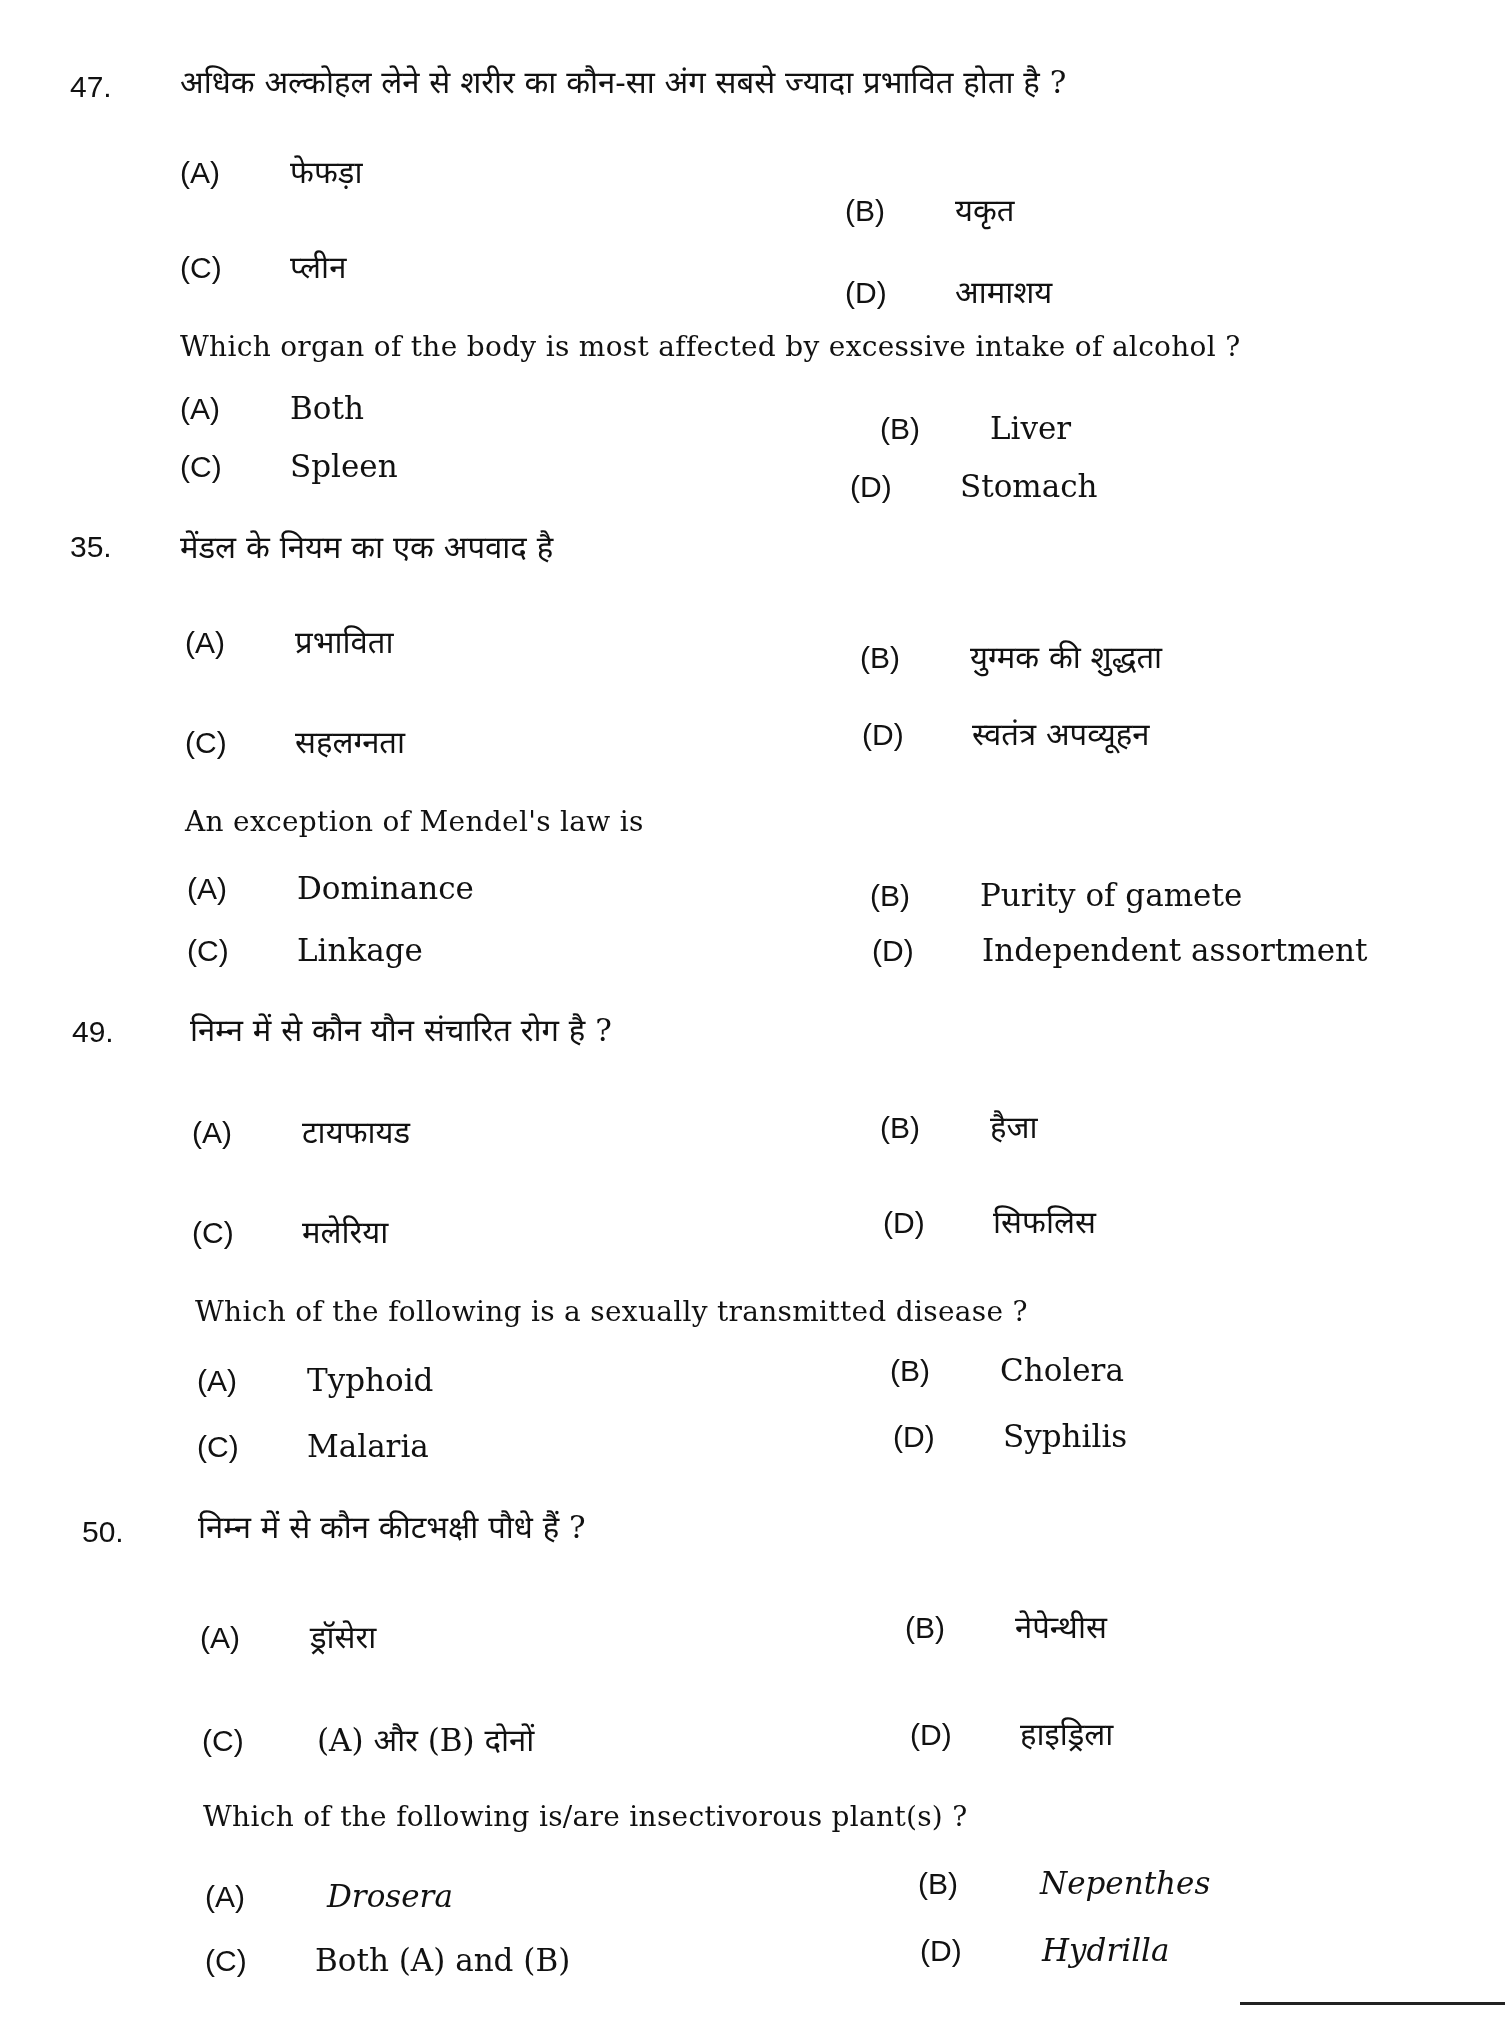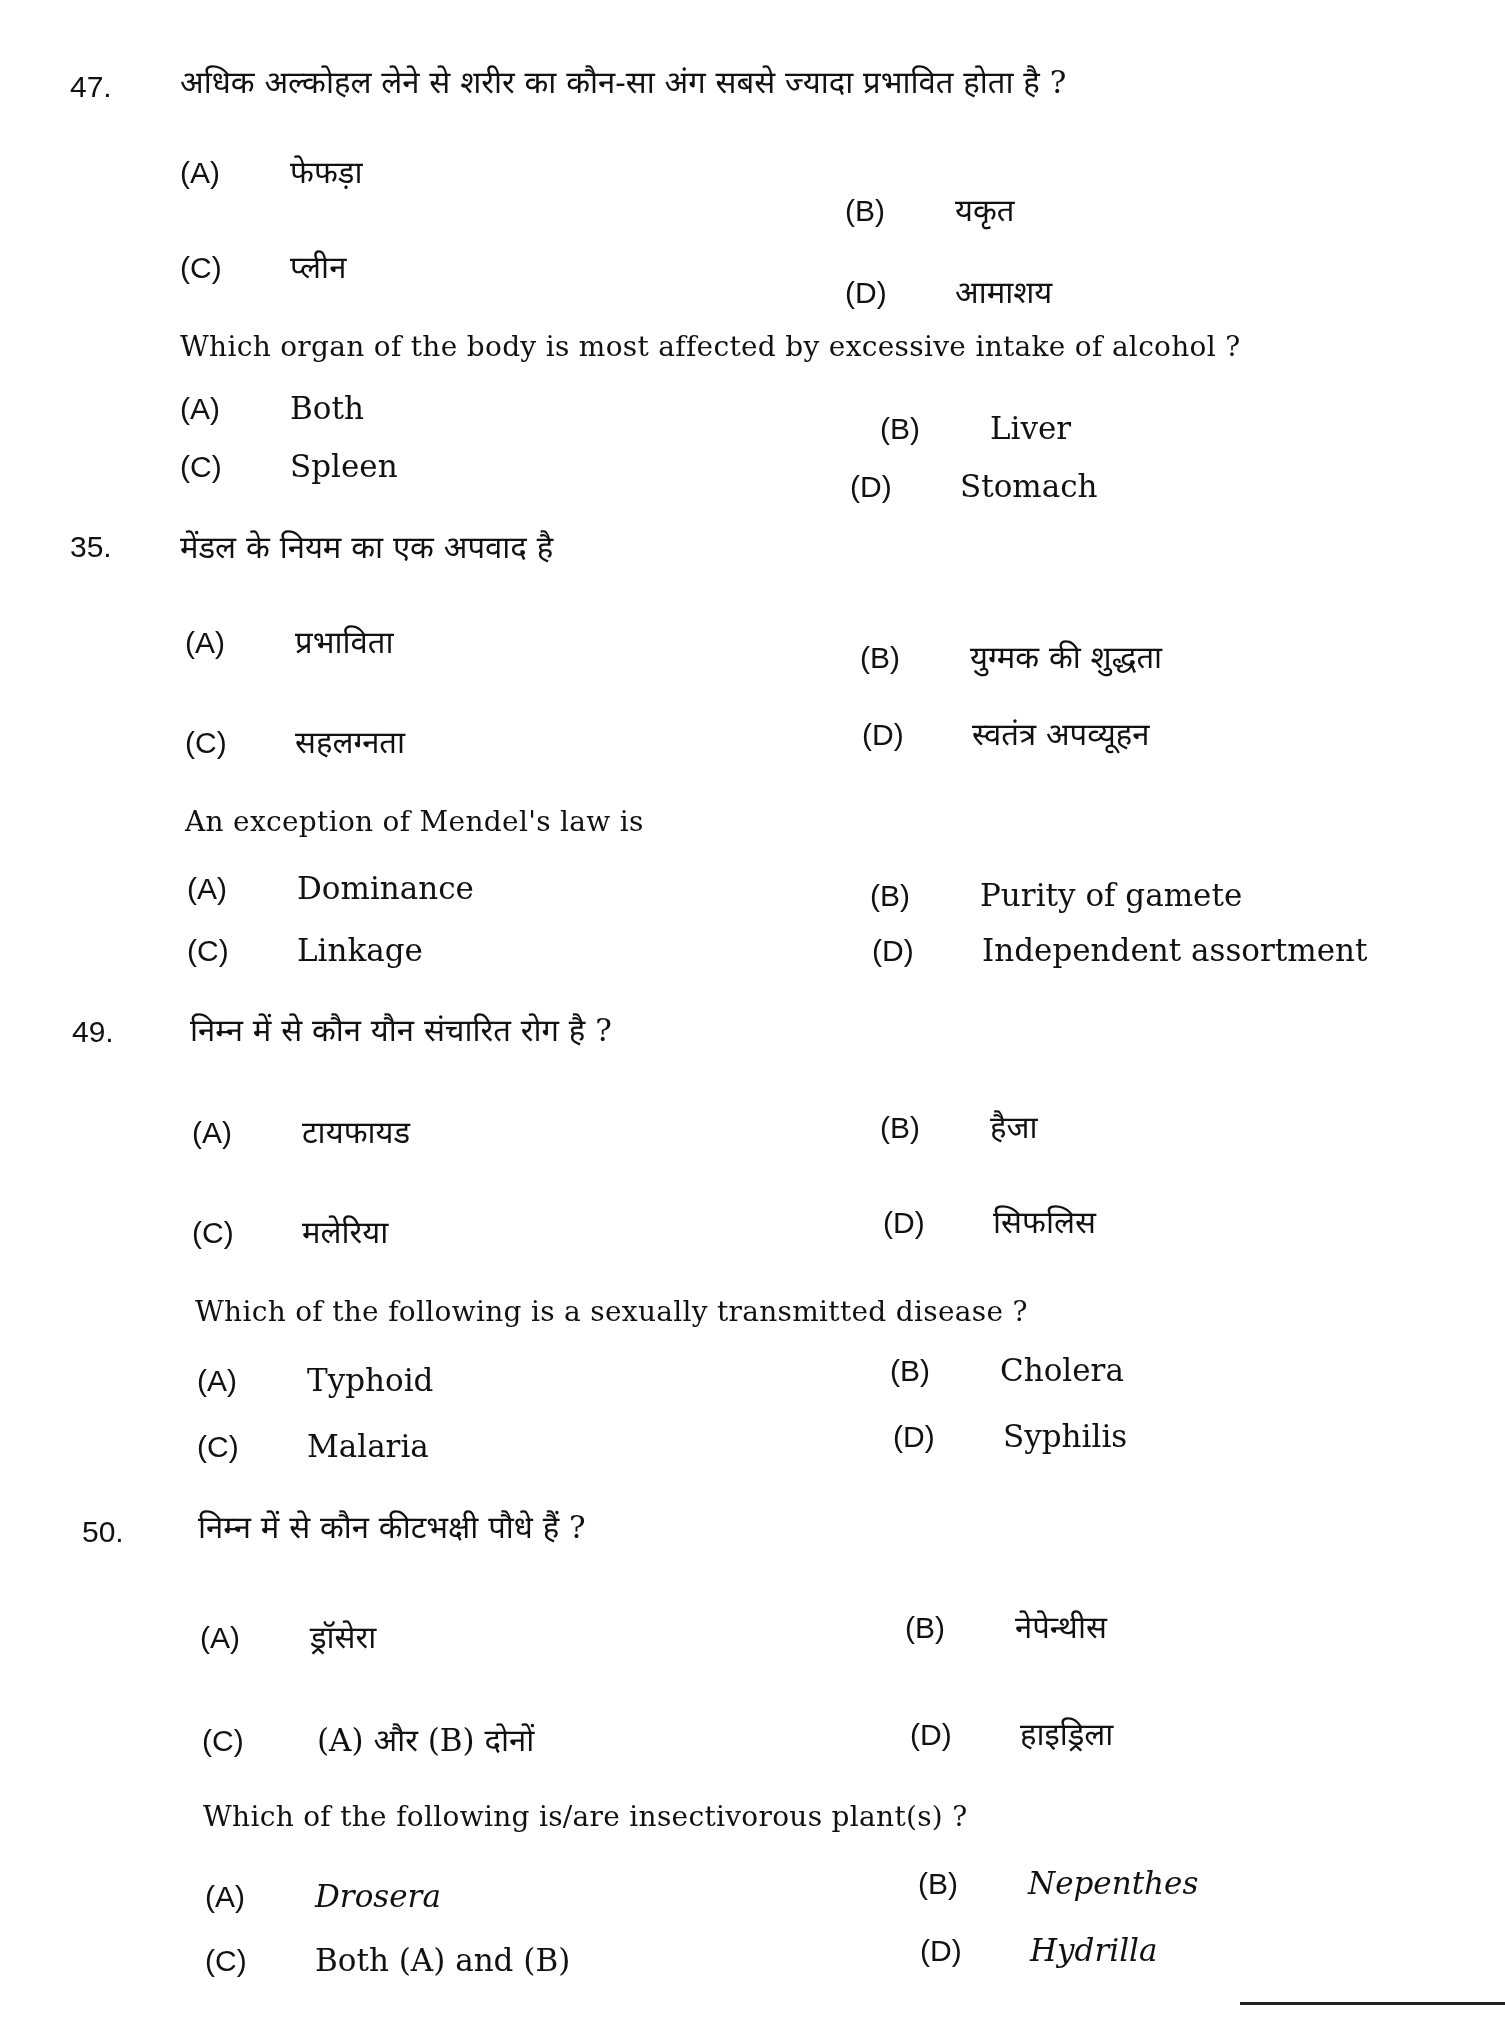--- a/index.html
+++ b/index.html
@@ -8,21 +8,21 @@
     font-family: "DejaVu Serif", "Liberation Serif", serif;
     color: #111;
   }
   .page { position: absolute; left: 0; top: 0; width: 1221px; height: 2034px; }
   .q { position: absolute; }
   .qnum { position: absolute; font-size: 30px; font-family: "Liberation Sans", sans-serif; }
   .qtext { position: absolute; font-size: 31px; white-space: nowrap; }
   .opt { position: absolute; font-size: 31px; white-space: nowrap; }
   .opt .lbl { display: inline-block; width: 110px; font-family: "Liberation Sans", sans-serif; font-size: 30px; }
   .en .qtext { font-size: 28px; letter-spacing: 0.3px; }
-  .italic { font-style: italic; }
+  .italic { font-style: italic; margin-left: 12px; }
   .rule { position: absolute; height: 3px; background: #222; }
 </style>
 </head>
 <body>
 
 <div class="page">
 
   <div class="q">
     <span class="qnum" style="left:70px;top:70px">47.</span>
     <span class="qtext" style="left:180px;top:60px">अधिक अल्कोहल लेने से शरीर का कौन-सा अंग सबसे ज्यादा प्रभावित होता है ?</span>

